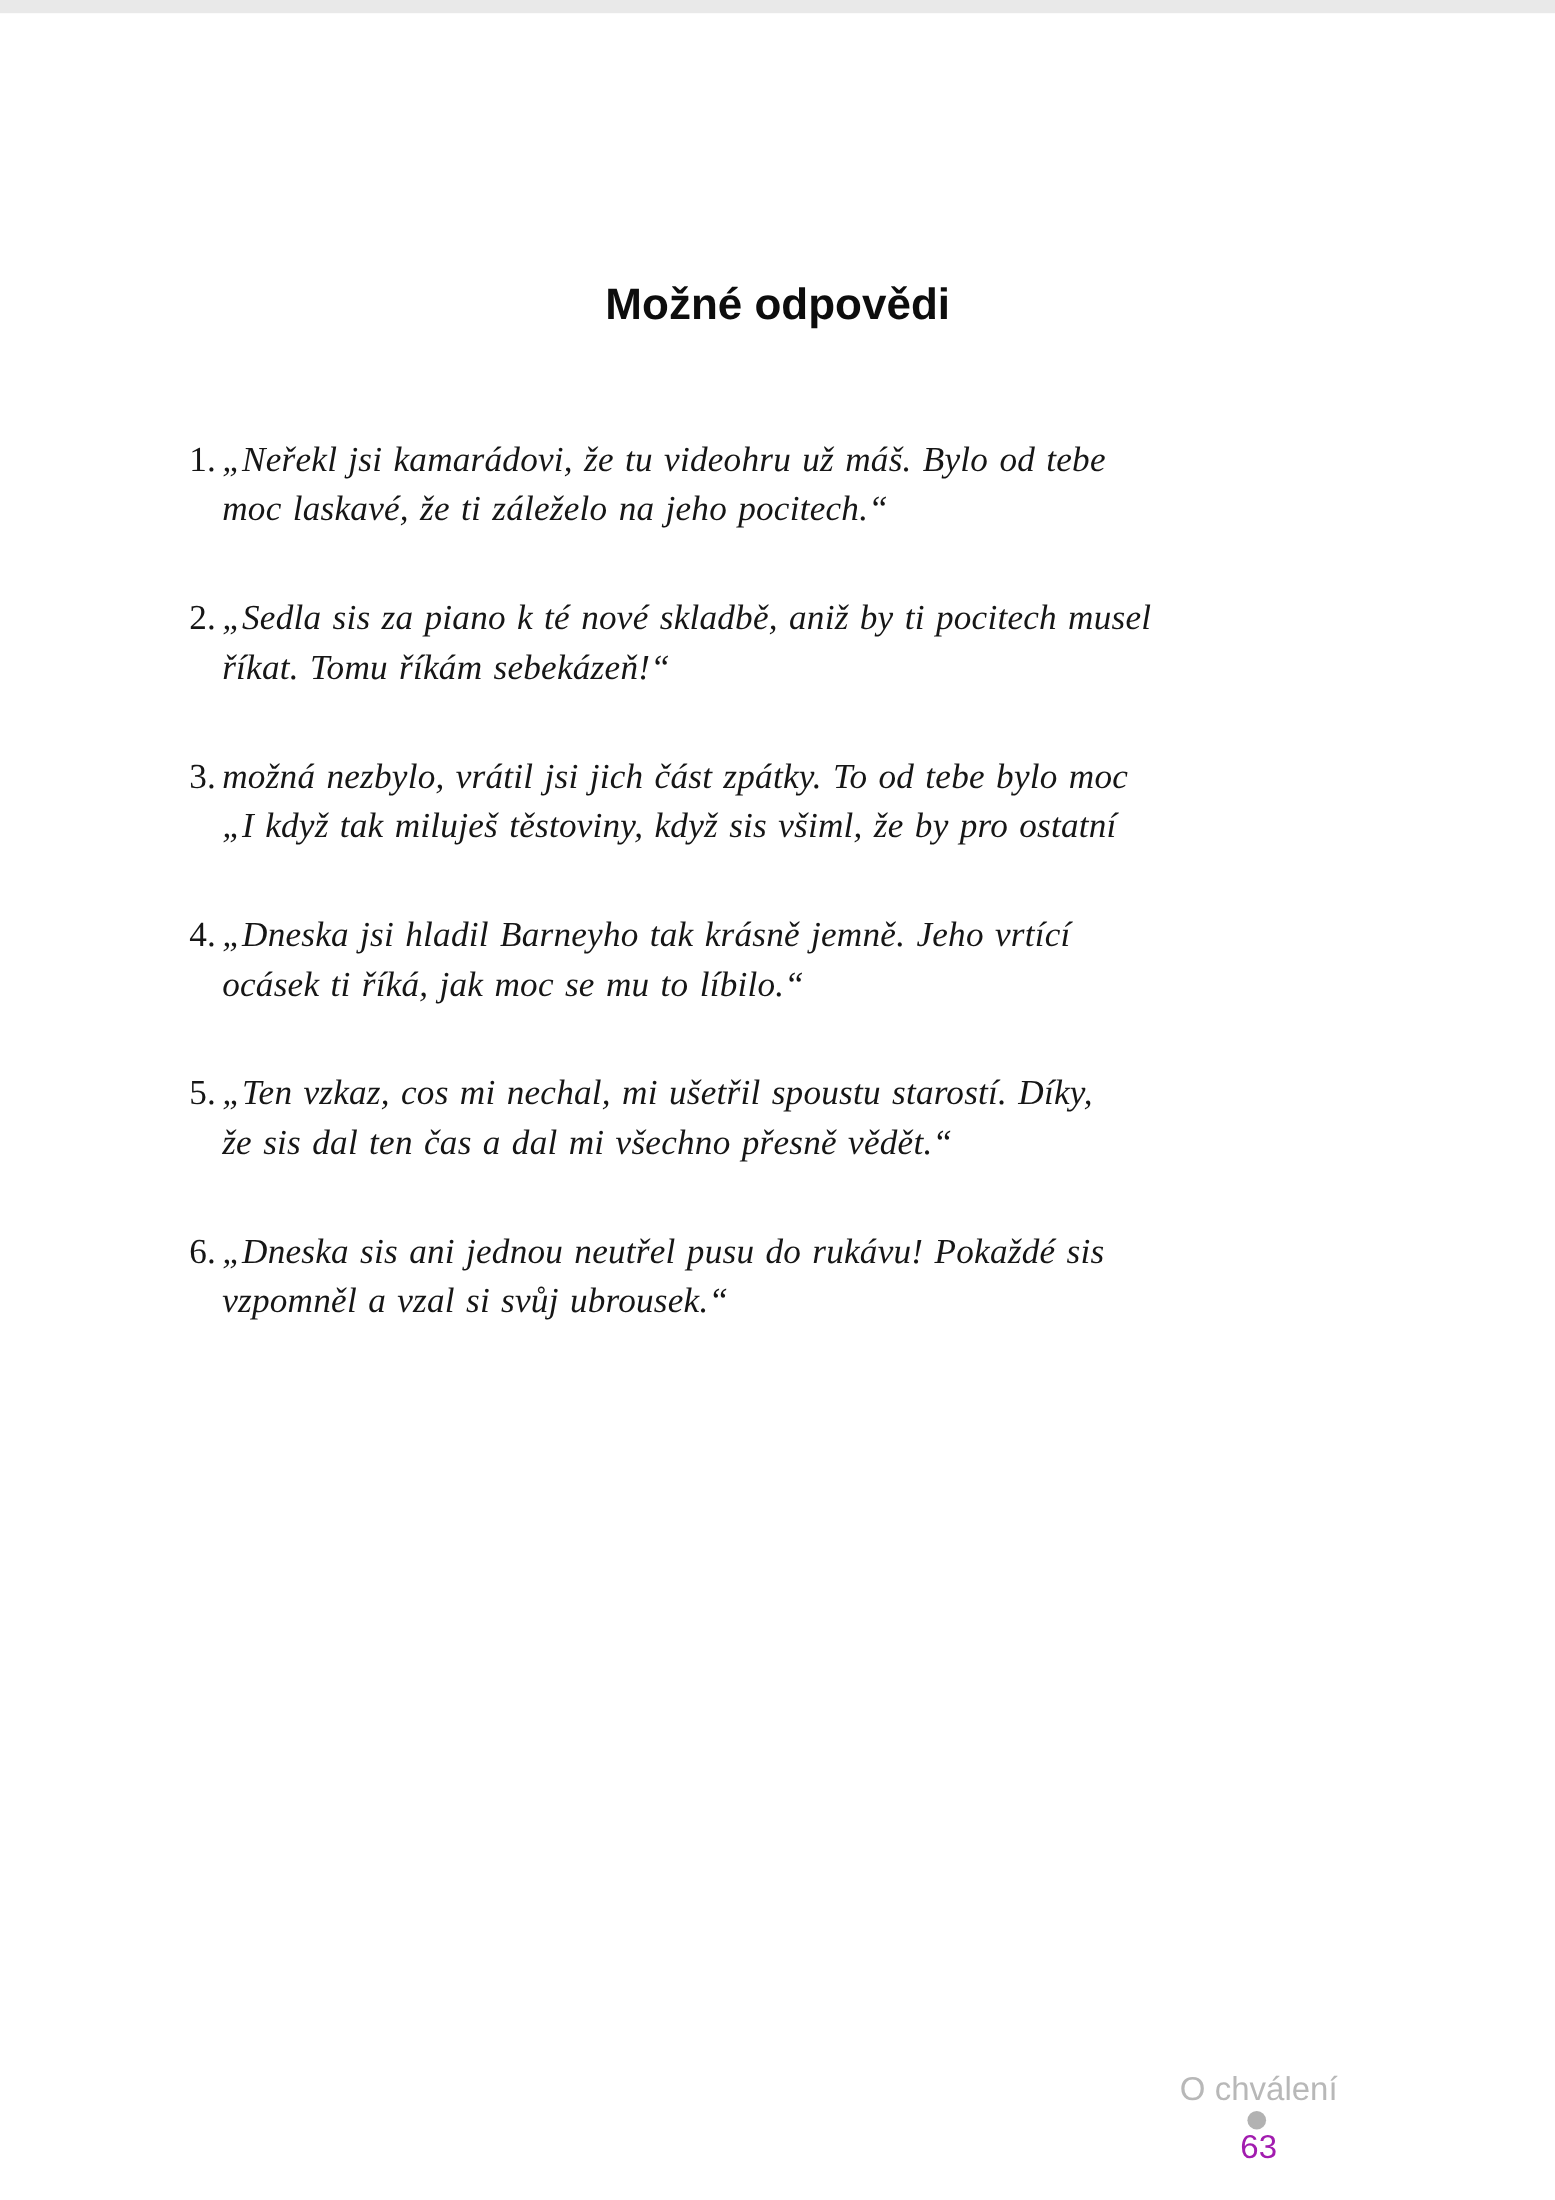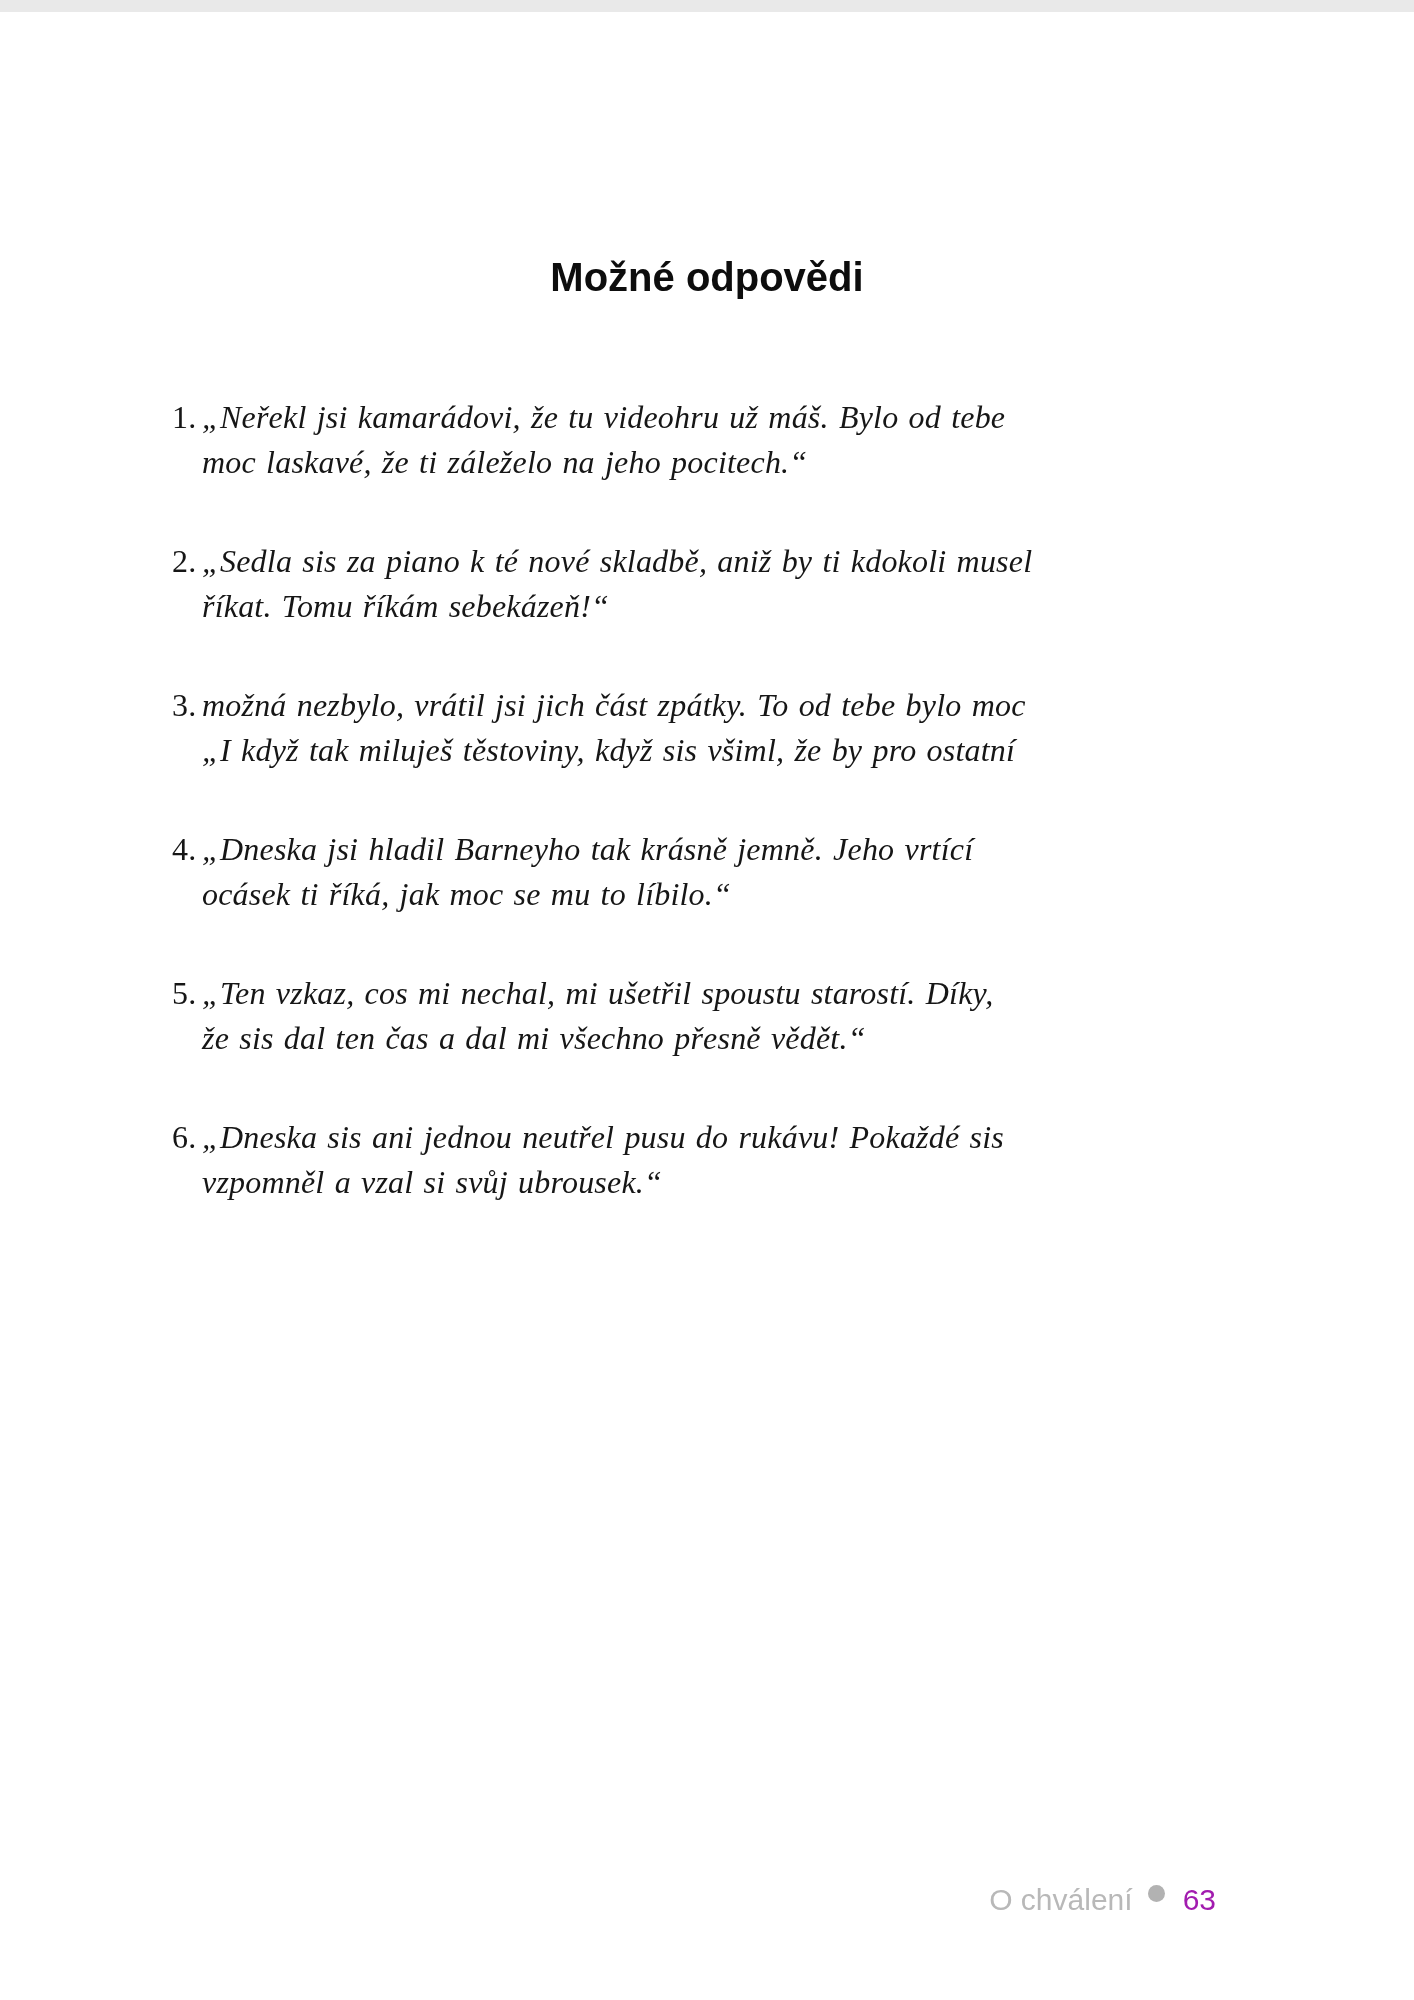--- a/index.html
+++ b/index.html
@@ -54,23 +54,25 @@
   }
   .item-line {
     white-space: nowrap;
     font-style: italic;
   }
   .page-footer {
     position: absolute;
     top: 1871px;
     right: 198px;
     display: flex;
+    align-items: center;
     font-family: "Liberation Sans", sans-serif;
     font-size: 30px;
     line-height: 34px;
+    flex-direction: column;
   }
   .footer-section {
     color: #b8b8b8;
     font-weight: 400;
   }
   .footer-dot {
     width: 17px;
     height: 17px;
     border-radius: 50%;
     background: #b2b2b2;
@@ -93,21 +95,21 @@
       <div class="item-number">1.</div>
       <div class="item-text">
         <div class="item-line">„Neřekl jsi kamarádovi, že tu videohru už máš. Bylo od tebe</div>
         <div class="item-line">moc laskavé, že ti záleželo na jeho pocitech.“</div>
       </div>
     </div>
 
     <div class="answer-item">
       <div class="item-number">2.</div>
       <div class="item-text">
-        <div class="item-line">„Sedla sis za piano k té nové skladbě, aniž by ti kdokoli musel</div>
+        <div class="item-line">„Sedla sis za piano k té nové skladbě, aniž by ti pocitech musel</div>
         <div class="item-line">říkat. Tomu říkám sebekázeň!“</div>
       </div>
     </div>
 
     <div class="answer-item">
       <div class="item-number">3.</div>
       <div class="item-text">
         <div class="item-line">možná nezbylo, vrátil jsi jich část zpátky. To od tebe bylo moc</div>
         <div class="item-line">„I když tak miluješ těstoviny, když sis všiml, že by pro ostatní</div>
       </div>

